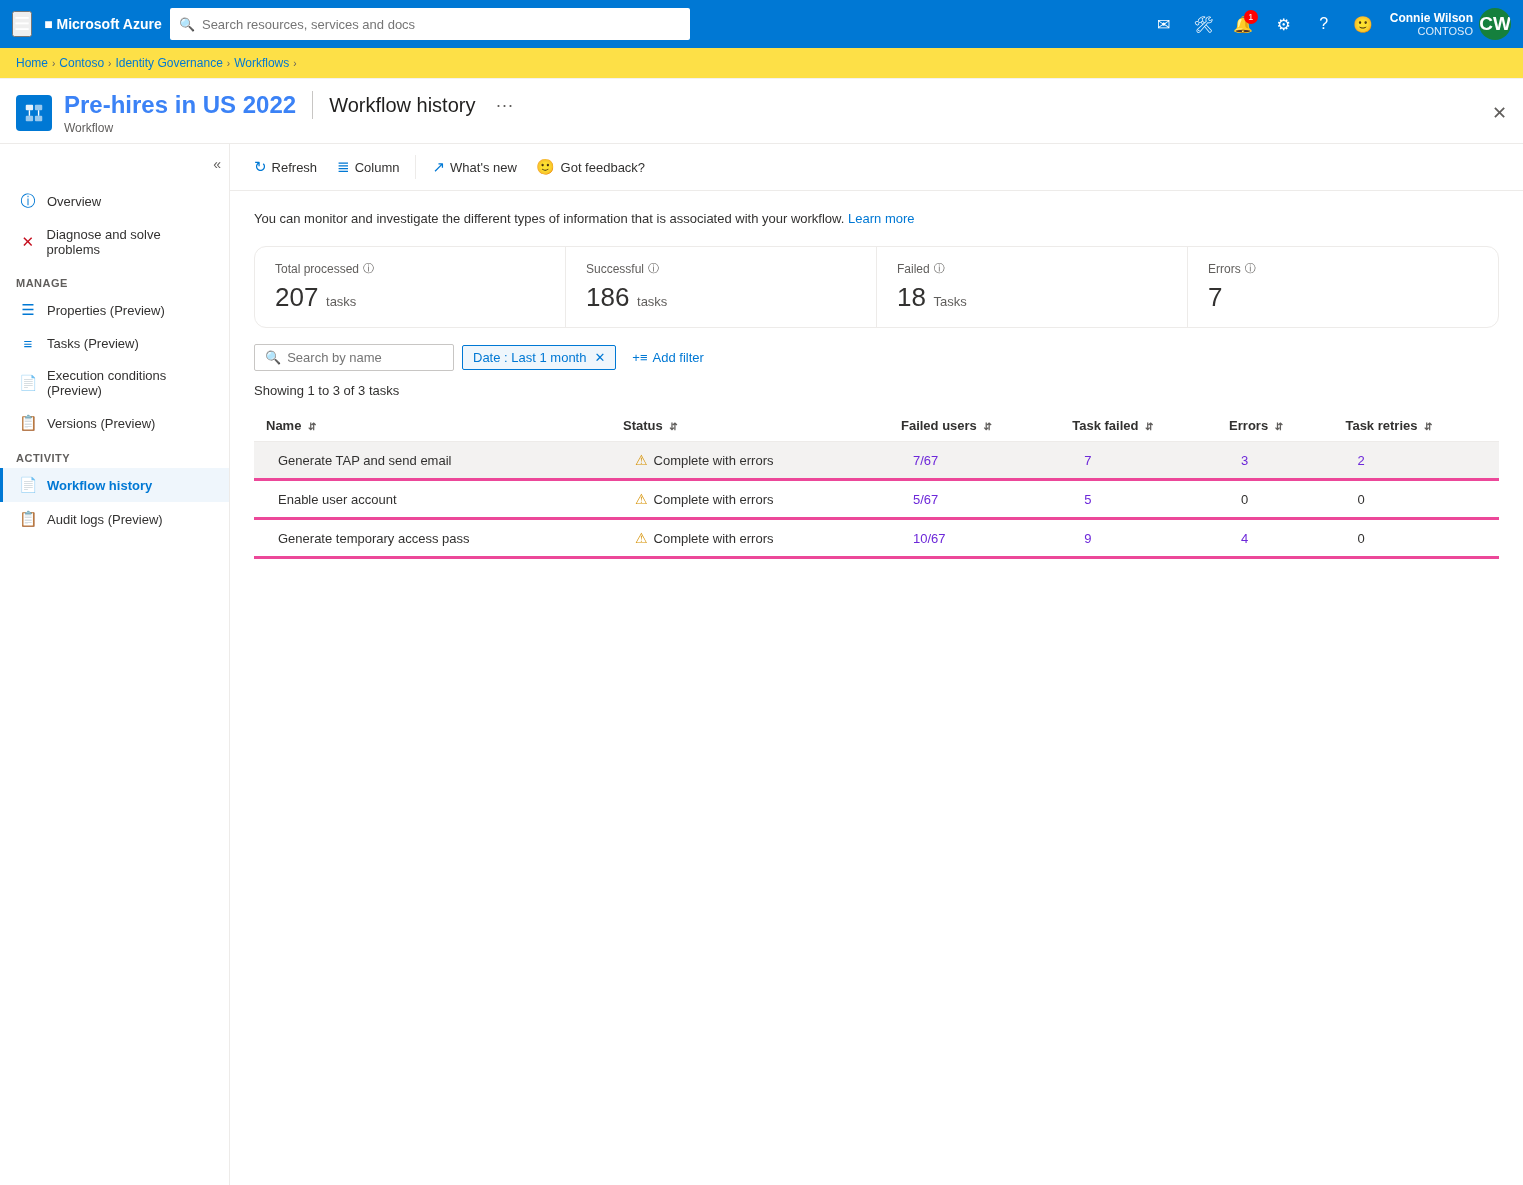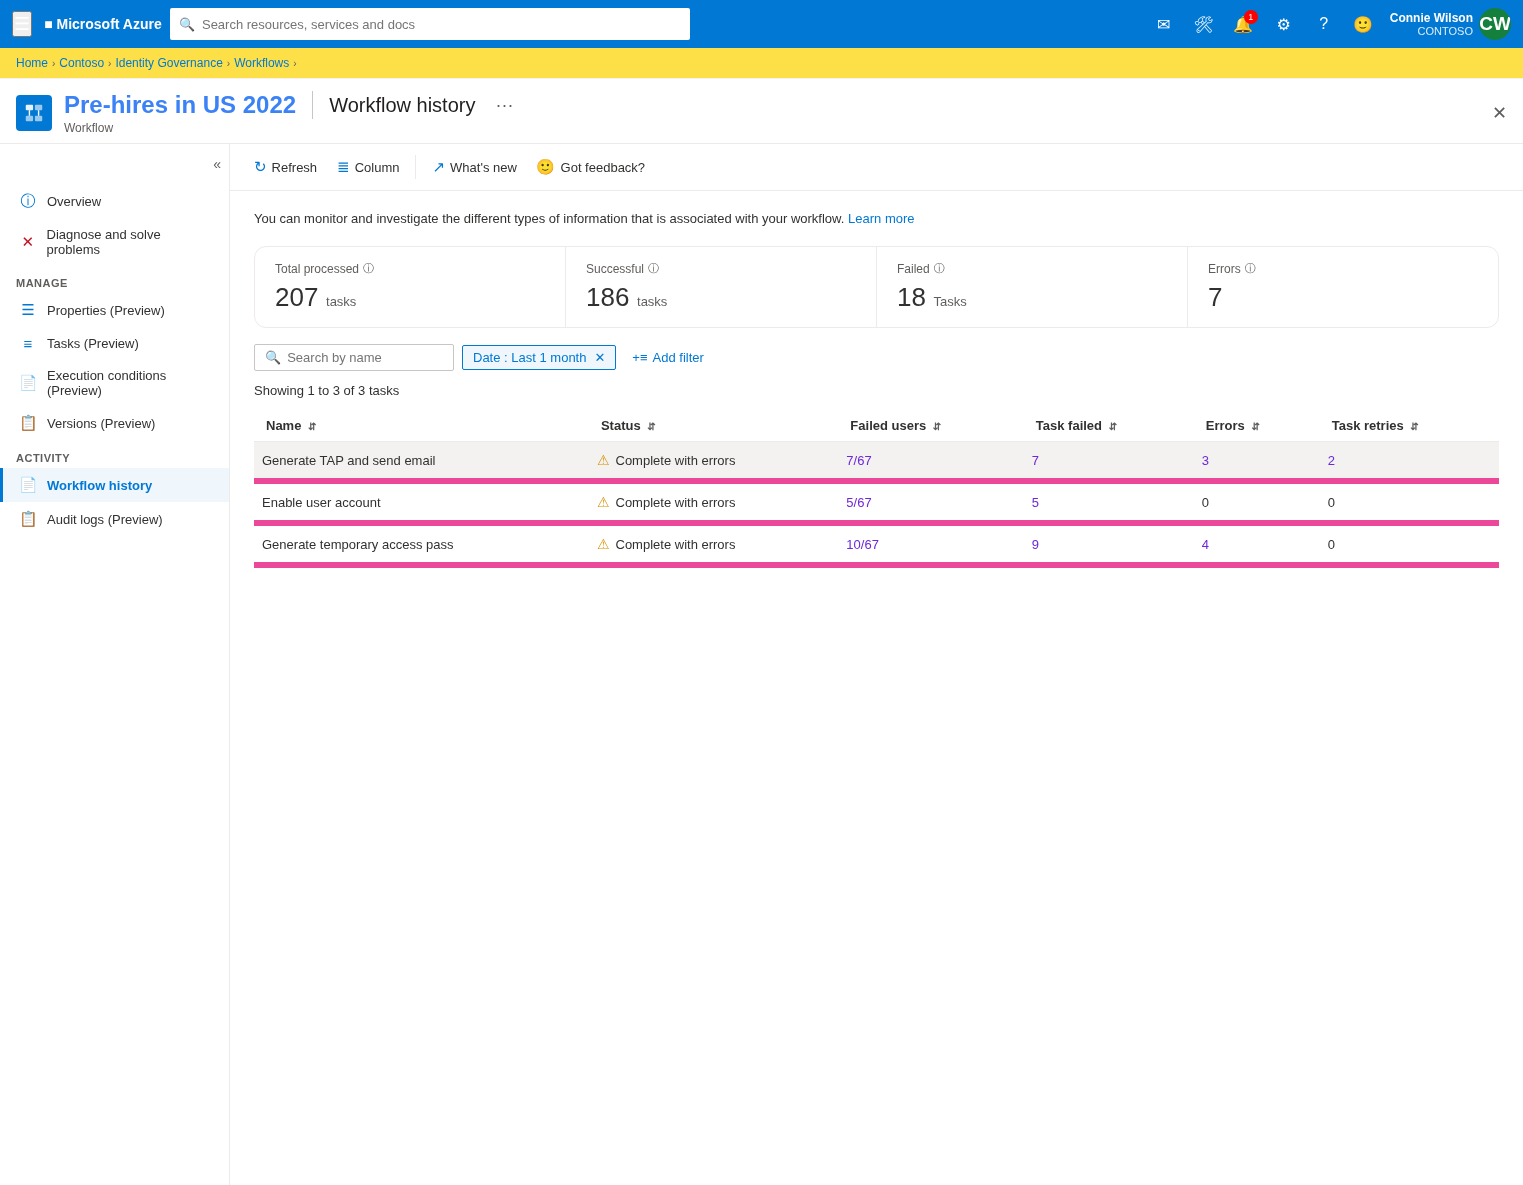--- a/index.html
+++ b/index.html
@@ -160,22 +160,22 @@
     .showing-text { font-size: 13px; color: #323130; margin-bottom: 12px; }
 
     
     .data-table { width: 100%; border-collapse: collapse; }
     .data-table th {
       text-align: left; padding: 8px 12px; font-size: 13px; font-weight: 600; color: #323130;
       border-bottom: 1px solid #edebe9; white-space: nowrap;
     }
     .data-table th .sort-icon { color: #605e5c; font-size: 10px; margin-left: 3px; }
     .data-table td {
-      padding: 10px 8px; font-size: 13px; color: #323130;
-      border-bottom: 6px solid #ec4899; vertical-align: middle; margin-top: 32px;
+      padding: 10px 24px; font-size: 13px; color: #323130;
+      border-bottom: 3px solid #ec4899; vertical-align: middle; margin-top: 32px;
     }
     .status-warning {
       display: flex; align-items: center; gap: 6px; color: #323130;
     }
     .warn-icon { color: #d69100; font-size: 14px; }
     .link-val { color: #6d28d9; text-decoration: none; cursor: pointer; }
     .plain-val { color: #323130; }
 
     
     .cursor-hand { cursor: pointer; }

